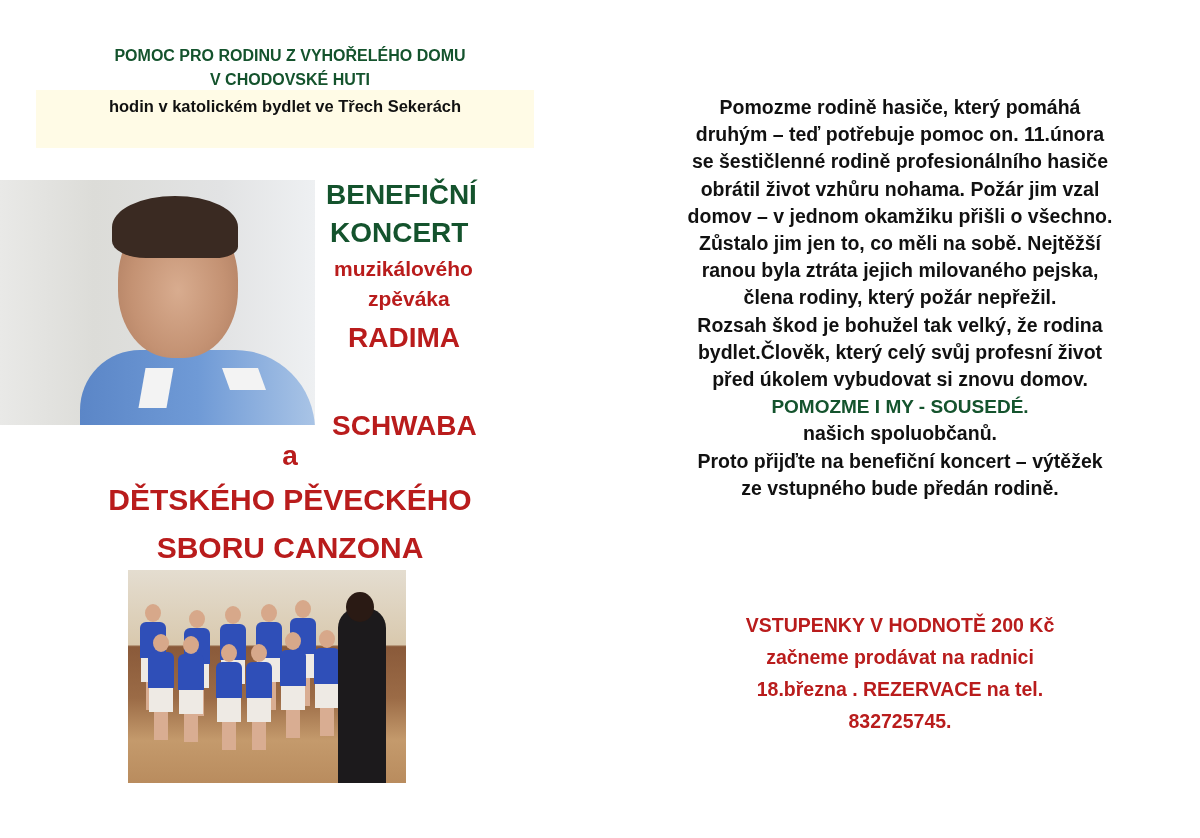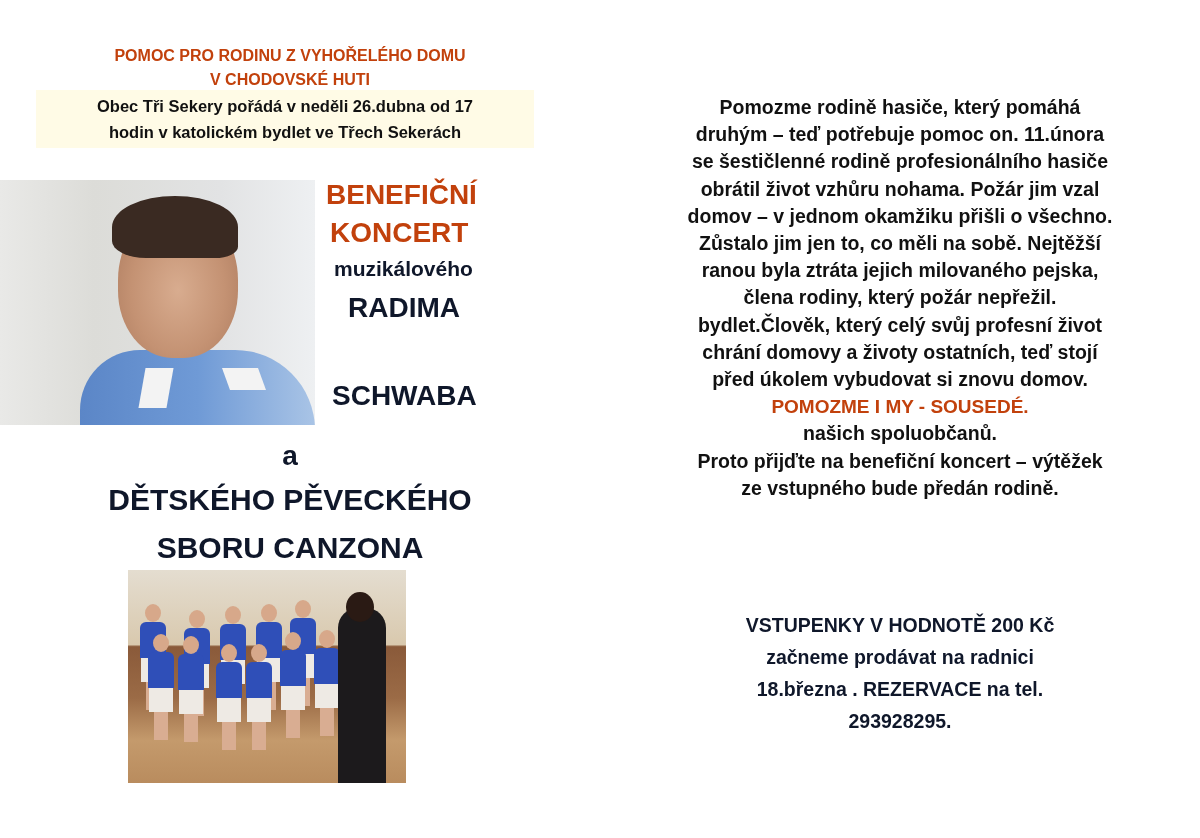--- a/index.html
+++ b/index.html
@@ -2,22 +2,22 @@
 <html><head>
 <meta charset="utf-8">
 <style>
   html, body { margin: 0; padding: 0; }
   body {
     width: 1200px; height: 838px; background: #ffffff; position: relative; overflow: hidden;
     font-family: "Liberation Sans", sans-serif; font-weight: bold;
   }
   .abs { position: absolute; }
   .center { text-align: center; }
-  .blue { color: #c2410c; }
-  .red { color: #0f172a; }
+  .blue { color: #14532d; }
+  .red { color: #b91c1c; }
   .black { color: #111111; }
 
   #header-title { left: 40px; top: 44px; width: 500px; font-size: 16px; line-height: 24px; }
   #invite-band {
     left: 36px; top: 90px; width: 498px; height: 58px; background: #fffbe6;
   }
   #invite-text { left: 36px; top: 93px; width: 498px; font-size: 16.5px; line-height: 26px; }
 
   
   #portrait {
@@ -84,36 +84,36 @@
 </head>
 <body>
 
 <div class="abs blue center" id="header-title">
   <div>POMOC PRO RODINU Z VYHOŘELÉHO DOMU</div>
   <div>V CHODOVSKÉ HUTI</div>
 </div>
 
 <div class="abs" id="invite-band"></div>
 <div class="abs black center" id="invite-text">
-  <div>Obec Tři Sekery pořádá v neděli 26.dubna od 17</div>
   <div>hodin v katolickém bydlet ve Třech Sekerách</div>
 </div>
 
 <div class="abs" id="portrait">
   <div class="shirt"></div>
   <div class="collar-l"></div>
   <div class="collar-r"></div>
   <div class="face"></div>
   <div class="hair"></div>
 </div>
 
 <div class="abs" id="concert-title">
   <div class="l1 blue">BENEFIČNÍ</div>
   <div class="l2 blue">KONCERT</div>
   <div class="l3 red">muzikálového</div>
+  <div class="l4 red">zpěváka</div>
   <div class="l5 red">RADIMA</div>
   <div class="l6 red">SCHWABA</div>
 </div>
 
 <div class="abs red center" id="and-text">a</div>
 <div class="abs red center" id="choir-title">
   <div>DĚTSKÉHO PĚVECKÉHO</div>
   <div>SBORU CANZONA</div>
 </div>
 
@@ -191,27 +191,27 @@
 
 <div class="abs black center" id="story">
   <div>Pomozme rodině hasiče, který pomáhá</div>
   <div>druhým – teď potřebuje pomoc on. 11.února</div>
   <div>se šestičlenné rodině profesionálního hasiče</div>
   <div>obrátil život vzhůru nohama. Požár jim vzal</div>
   <div>domov – v jednom okamžiku přišli o všechno.</div>
   <div>Zůstalo jim jen to, co měli na sobě. Nejtěžší</div>
   <div>ranou byla ztráta jejich milovaného pejska,</div>
   <div>člena rodiny, který požár nepřežil.</div>
+  <div>Rozsah škod je bohužel tak velký, že rodina</div>
   <div>bydlet.Člověk, který celý svůj profesní život</div>
-  <div>chrání domovy a životy ostatních, teď stojí</div>
   <div>před úkolem vybudovat si znovu domov.</div>
   <div class="slogan blue">POMOZME I MY - SOUSEDÉ.</div>
   <div>našich spoluobčanů.</div>
   <div>Proto přijďte na benefiční koncert – výtěžek</div>
   <div>ze vstupného bude předán rodině.</div>
 </div>
 
 <div class="abs red center" id="tickets">
   <div>VSTUPENKY V HODNOTĚ 200 Kč</div>
   <div>začneme prodávat na radnici</div>
   <div>18.března . REZERVACE na tel.</div>
-  <div>293928295.</div>
+  <div>832725745.</div>
 </div>
 
 </body></html>

